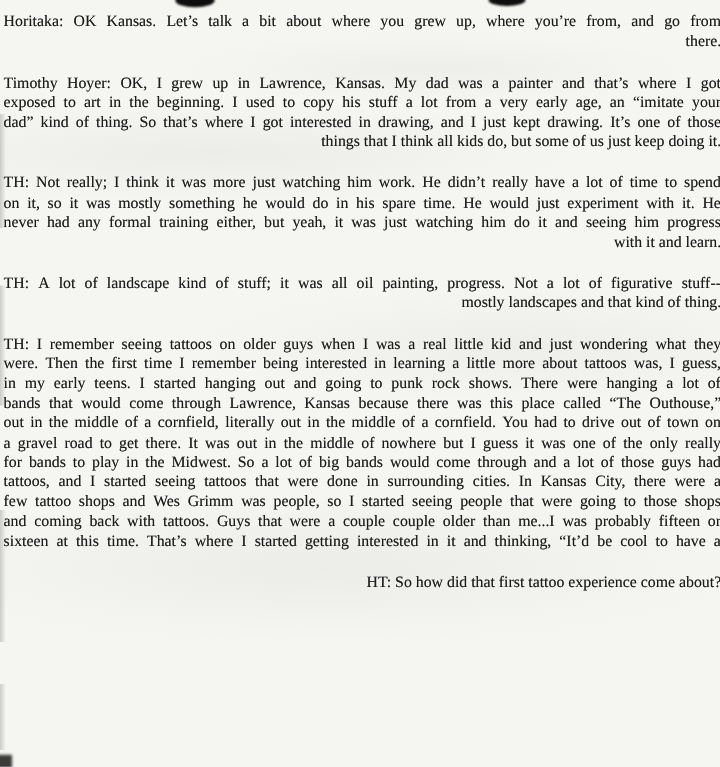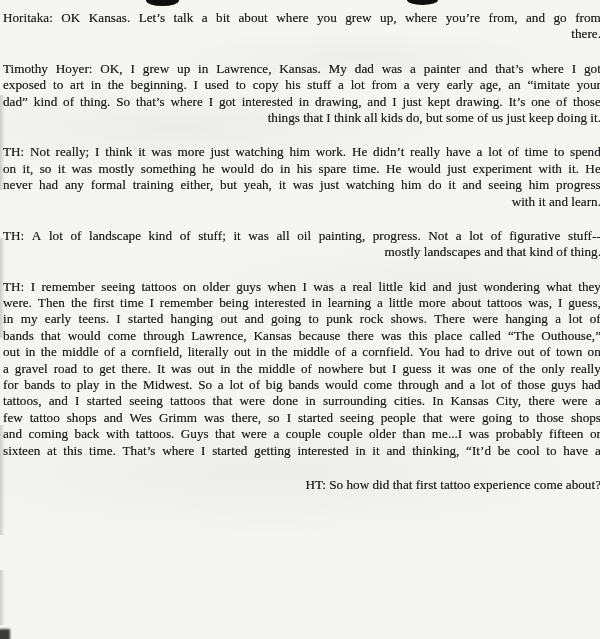--- a/index.html
+++ b/index.html
@@ -435,21 +435,21 @@
           <span>a</span>
         </div>
         <div class="line">
           <span>few</span>
           <span>tattoo</span>
           <span>shops</span>
           <span>and</span>
           <span>Wes</span>
           <span>Grimm</span>
           <span>was</span>
-          <span>there,</span>
+          <span>people,</span>
           <span>so</span>
           <span>I</span>
           <span>started</span>
           <span>seeing</span>
           <span>people</span>
           <span>that</span>
           <span>were</span>
           <span>going</span>
           <span>to</span>
           <span>those</span>

